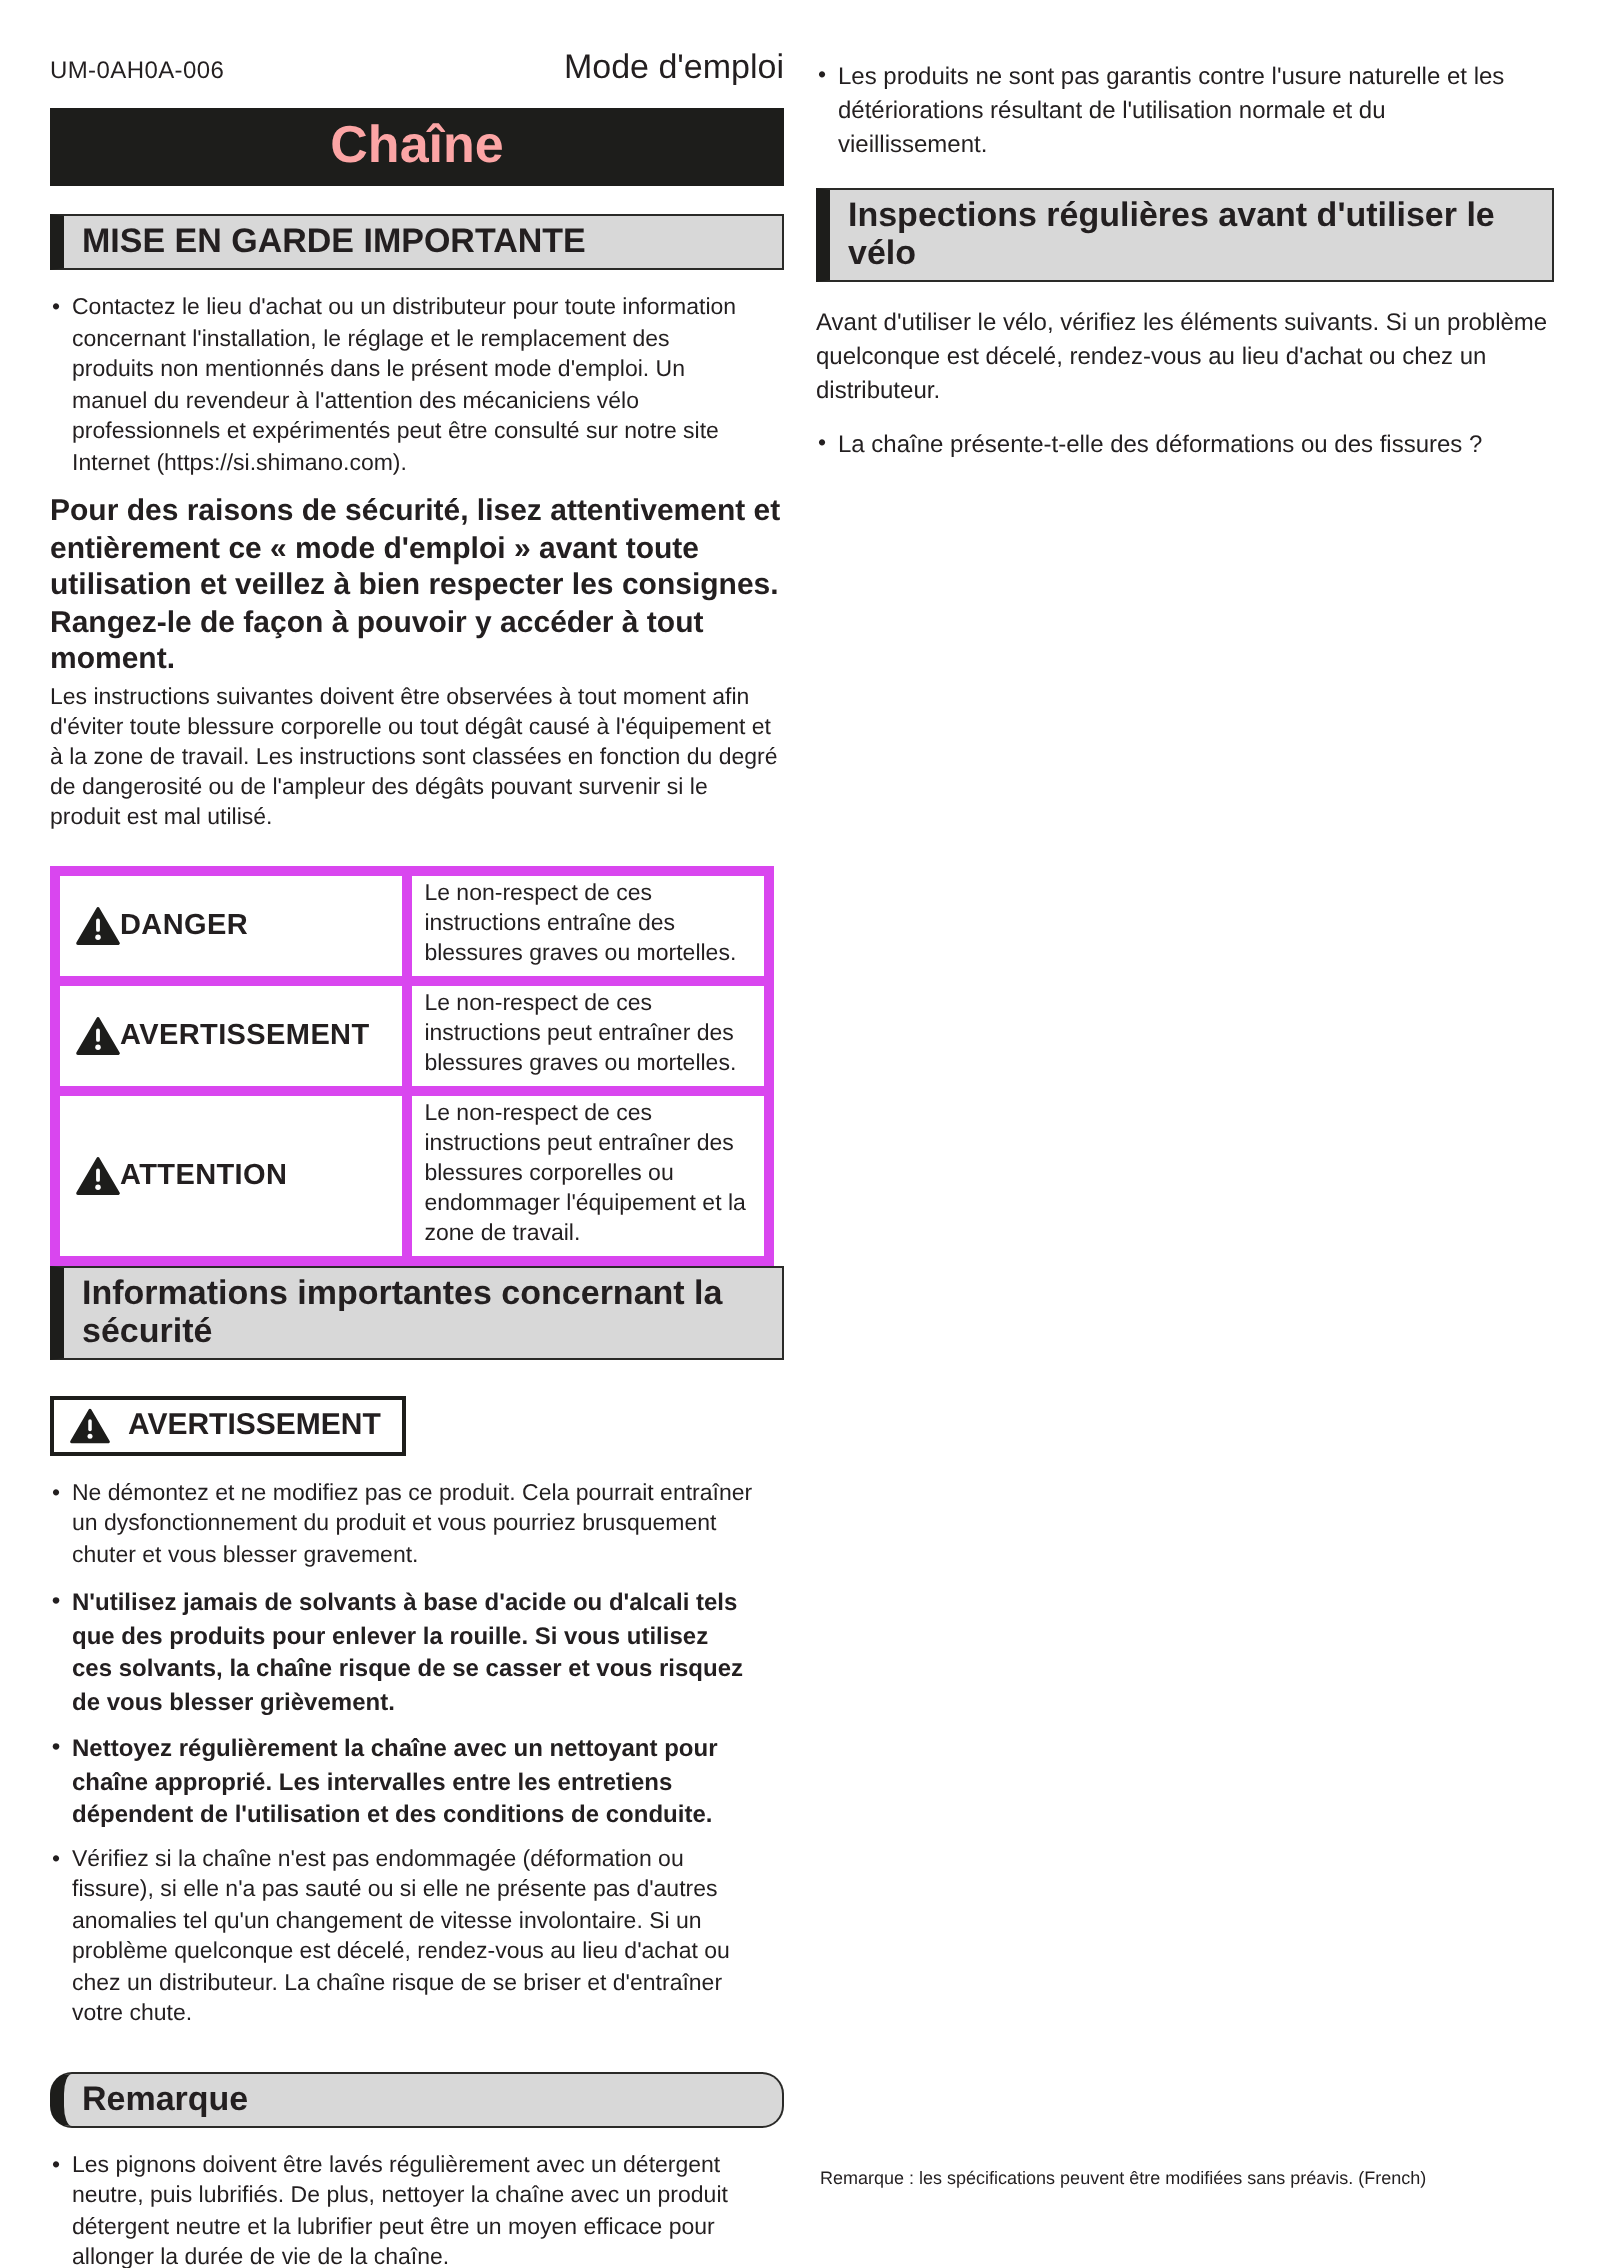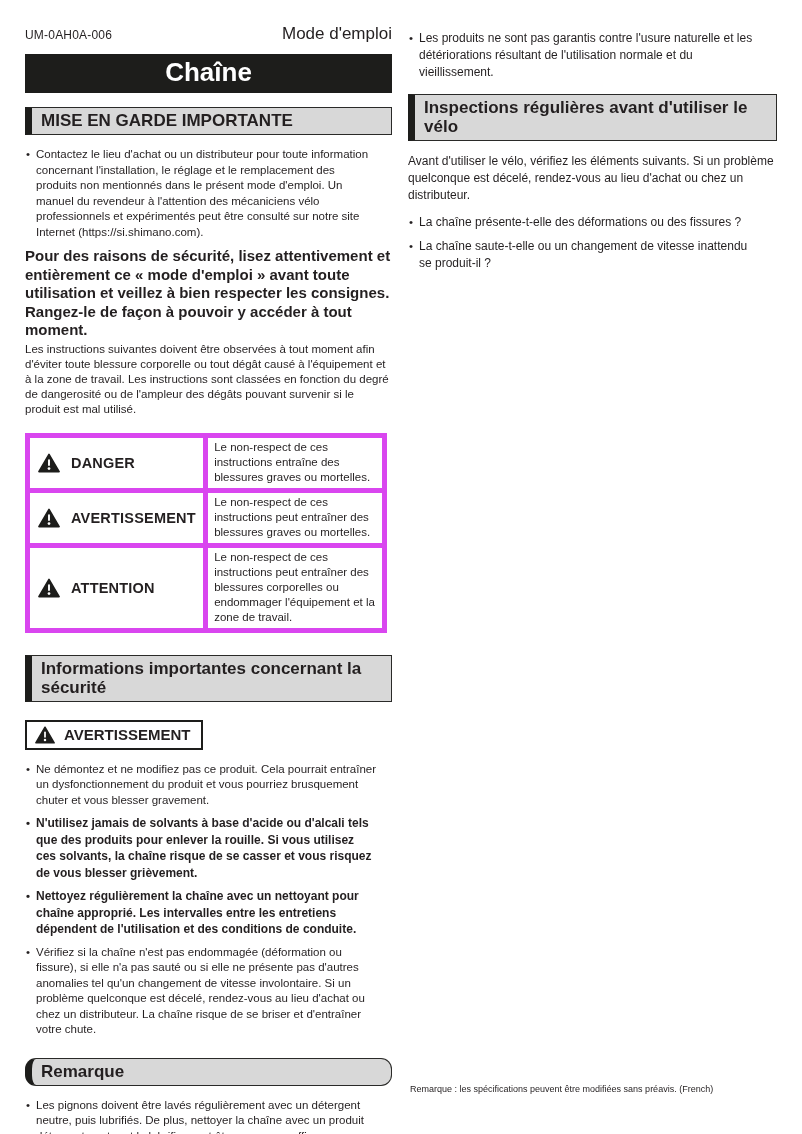--- a/index.html
+++ b/index.html
@@ -13,43 +13,43 @@
   .col{box-sizing:border-box;}
   .col.left{flex:0 0 367px;width:367px;}
   .col.right{flex:0 0 369px;width:369px;}
 
   
   .doc-header{display:flex;justify-content:space-between;align-items:flex-end;height:24px;}
   .doc-num{font-size:12px;letter-spacing:.2px;padding-bottom:2px;}
   .doc-type{font-size:17px;font-weight:500;}
 
   
-  .title-banner{margin-top:10px;background:#1d1d1b;color:#ffffff;text-align:center;
+  .title-banner{margin-top:10px;background:#1d1d1b;color:#fca5a5;text-align:center;
     font-weight:bold;font-size:26px;line-height:26px;padding:5px 0 8px;}
 
   
   .sec-heading{background:#d8d8d8;border:1px solid #2a2a28;border-left:7px solid #1d1d1b;
     font-weight:bold;font-size:17px;line-height:19px;padding:3px 8px 4px 9px;}
-  .mt14{margin-top:14px;} .mt20{margin-top:20px;border-radius:11px;} .mt22{margin-top:22px;}
+  .mt14{margin-top:14px;} .mt20{margin-top:20px;border-radius:11px;} .mt22{}
 
   
   .bullets{list-style:none;margin:12px 15px 0 0;padding:0;}
   .bullets li{position:relative;padding-left:11px;font-size:11.5px;line-height:15.5px;
     margin-bottom:7px;}
   .bullets li::before{content:"\2022";position:absolute;left:1px;top:0;font-size:11.5px;}
   .bullets li.bold{font-weight:bold;font-size:12px;line-height:16.5px;}
 
   .lead-bold{font-weight:bold;font-size:15px;line-height:18.5px;margin:4px 0 0 0;}
   .body-text{font-size:11.5px;line-height:15px;margin:2px 0 0 0;}
 
   
   .hazard-table{border-collapse:collapse;margin-top:16px;width:362px;}
   .hazard-table td{border:5px solid #d946ef;vertical-align:top;}
   .hz-label-cell{width:162px;vertical-align:middle !important;padding:6px 4px 6px 8px;}
-  .hz-flex{display:flex;align-items:center;gap:11px;}
+  .hz-flex{display:flex;align-items:center;}
   .hz-label{font-weight:bold;font-size:14.5px;letter-spacing:.2px;}
   .hz-desc{width:188px;font-size:11.5px;line-height:15px;padding:2px 4px 3px 6px;}
 
   
   .warn-badge{display:inline-flex;align-items:center;gap:9px;border:2px solid #1d1d1b;
     background:#ffffff;padding:4px 11px 4px 8px;margin-top:18px;
     font-weight:bold;font-size:15px;}
 
   .warn-icon{display:inline-flex;flex:0 0 auto;}
   .warn-icon svg{display:block;}
@@ -171,20 +171,19 @@
     <ul class="bullets top-bullets">
       <li>Les produits ne sont pas garantis contre l'usure naturelle et les détériorations résultant de l'utilisation normale et du vieillissement.</li>
     </ul>
 
     <div class="sec-heading">Inspections régulières avant d'utiliser le vélo</div>
 
     <p class="body-text">Avant d'utiliser le vélo, vérifiez les éléments suivants. Si un problème quelconque est décelé, rendez-vous au lieu d'achat ou chez un distributeur.</p>
 
     <ul class="bullets">
       <li>La chaîne présente-t-elle des déformations ou des fissures ?</li>
-      <li>La chaîne saute-t-elle ou un changement de vitesse inattendu se produit-il ?</li>
     </ul>
 
   </div>
 
   <div class="footer-note">Remarque : les spécifications peuvent être modifiées sans préavis. (French)</div>
 
 </div>
 
 </body></html>

